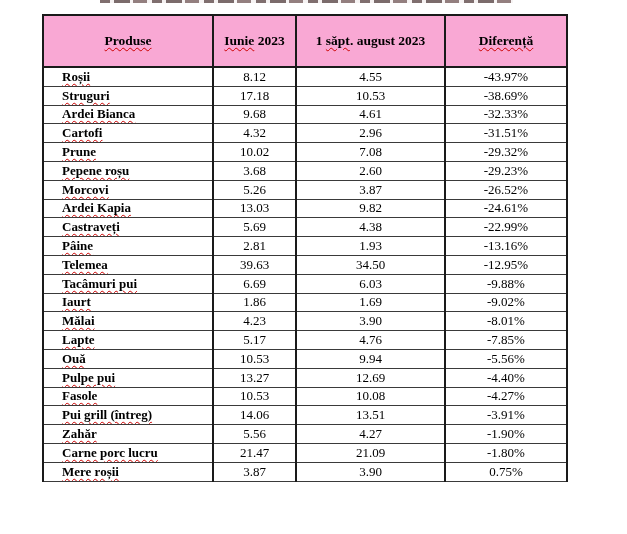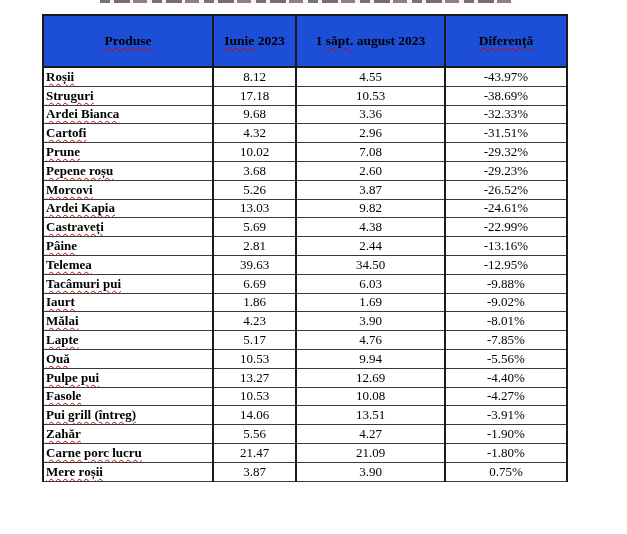--- a/index.html
+++ b/index.html
@@ -14,34 +14,34 @@
       rgba(105,85,85,.85) 0 10px, rgba(235,228,228,.5) 10px 14px,
       rgba(90,70,70,.8) 14px 30px, rgba(240,235,235,.55) 30px 33px,
       rgba(120,95,95,.8) 33px 47px, rgba(238,232,232,.5) 47px 52px);
   }
   table.price-table{
     position:absolute;left:42px;top:14px;width:524px;
     border-collapse:collapse;table-layout:fixed;
   }
   th,td{padding:0;overflow:hidden;white-space:nowrap;}
   thead th{
-    background:#1d4ed8;
+    background:#f9a8d4;
     height:50px;
     font-size:13.5px;font-weight:bold;text-align:center;vertical-align:middle;
     border-left:2px solid #1a1a1a;border-right:2px solid #1a1a1a;
     border-top:2px solid #1a1a1a;border-bottom:2px solid #1a1a1a;
   }
   tbody td{
     height:17.8px;
     font-size:13px;vertical-align:middle;
     border-left:2px solid #1a1a1a;border-right:2px solid #1a1a1a;
     border-top:1px solid #3a3a3a;border-bottom:1px solid #3a3a3a;
     background:#fff;
   }
-  td.c-prod{text-align:left;padding-left:2px;font-weight:bold;}
+  td.c-prod{text-align:left;padding-left:18px;font-weight:bold;}
   td.c-num{text-align:center;}
   .sq{
     text-decoration-line:underline;
     text-decoration-style:wavy;
     text-decoration-color:#cc0000;
     text-decoration-thickness:1px;
     text-underline-offset:2px;
   }
 </style>
 </head>
@@ -81,21 +81,21 @@
     </td>
     <td class="c-num">17.18</td>
     <td class="c-num">10.53</td>
     <td class="c-num">-38.69%</td>
   </tr>
         <tr>
     <td class="c-prod">
       <span class="sq">Ardei Bianca</span>
     </td>
     <td class="c-num">9.68</td>
-    <td class="c-num">3.36</td>
+    <td class="c-num">4.61</td>
     <td class="c-num">-32.33%</td>
   </tr>
         <tr>
     <td class="c-prod">
       <span class="sq">Cartofi</span>
     </td>
     <td class="c-num">4.32</td>
     <td class="c-num">2.96</td>
     <td class="c-num">-31.51%</td>
   </tr>
@@ -137,21 +137,21 @@
     </td>
     <td class="c-num">5.69</td>
     <td class="c-num">4.38</td>
     <td class="c-num">-22.99%</td>
   </tr>
         <tr>
     <td class="c-prod">
       <span class="sq">Pâine</span>
     </td>
     <td class="c-num">2.81</td>
-    <td class="c-num">2.44</td>
+    <td class="c-num">1.93</td>
     <td class="c-num">-13.16%</td>
   </tr>
         <tr>
     <td class="c-prod">
       <span class="sq">Telemea</span>
     </td>
     <td class="c-num">39.63</td>
     <td class="c-num">34.50</td>
     <td class="c-num">-12.95%</td>
   </tr>

